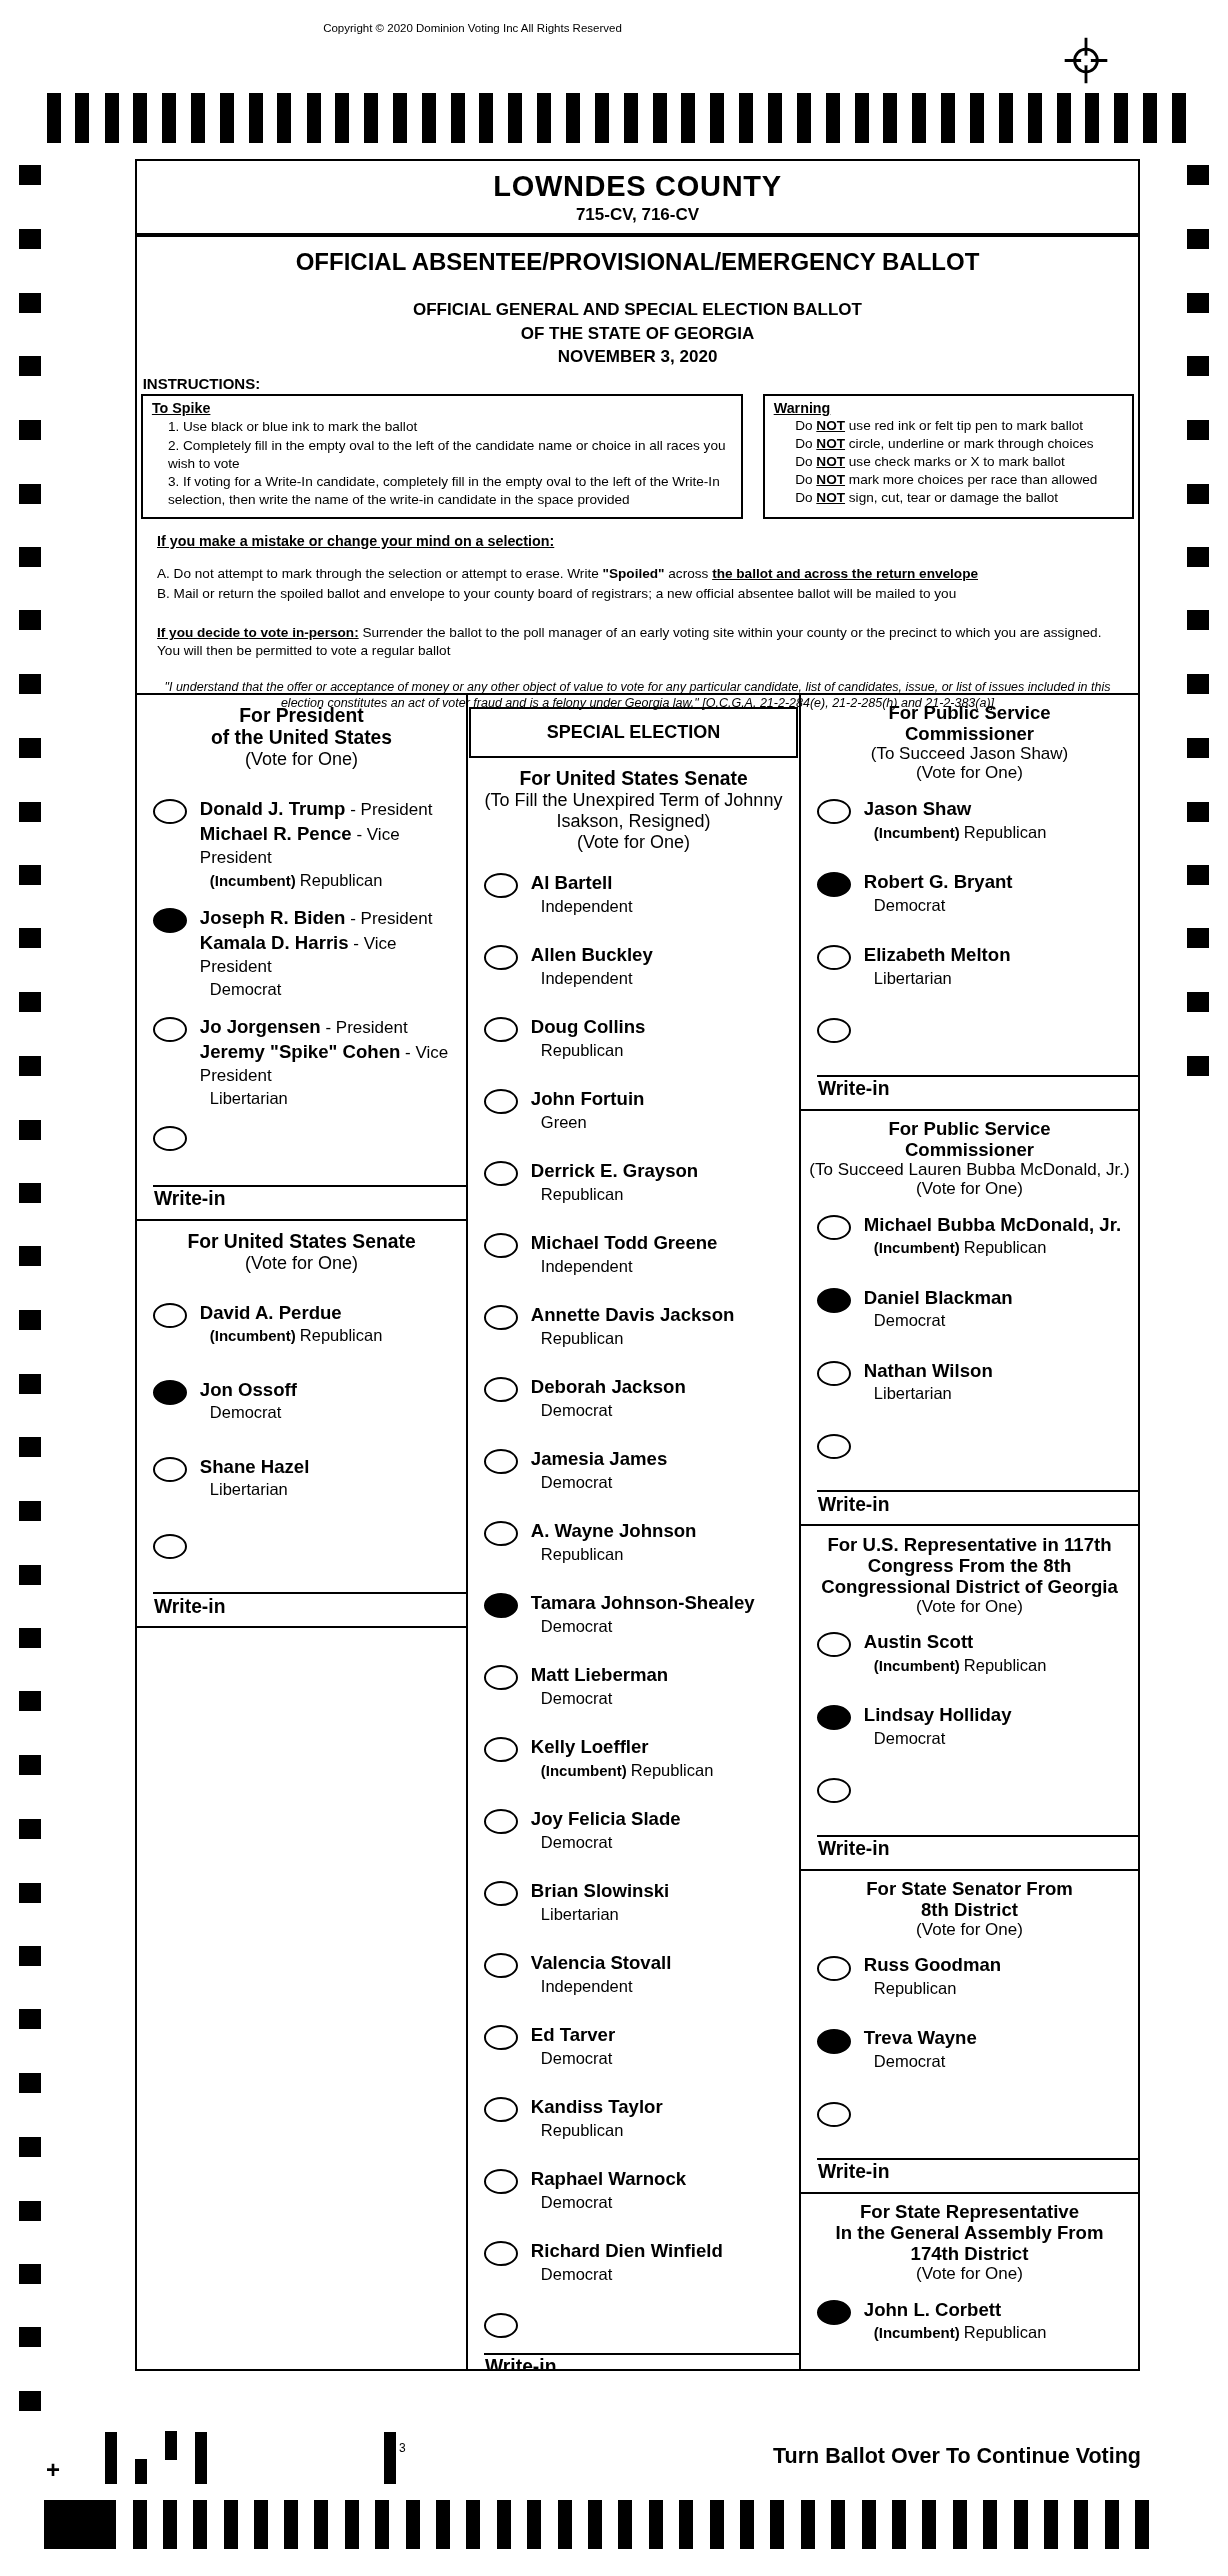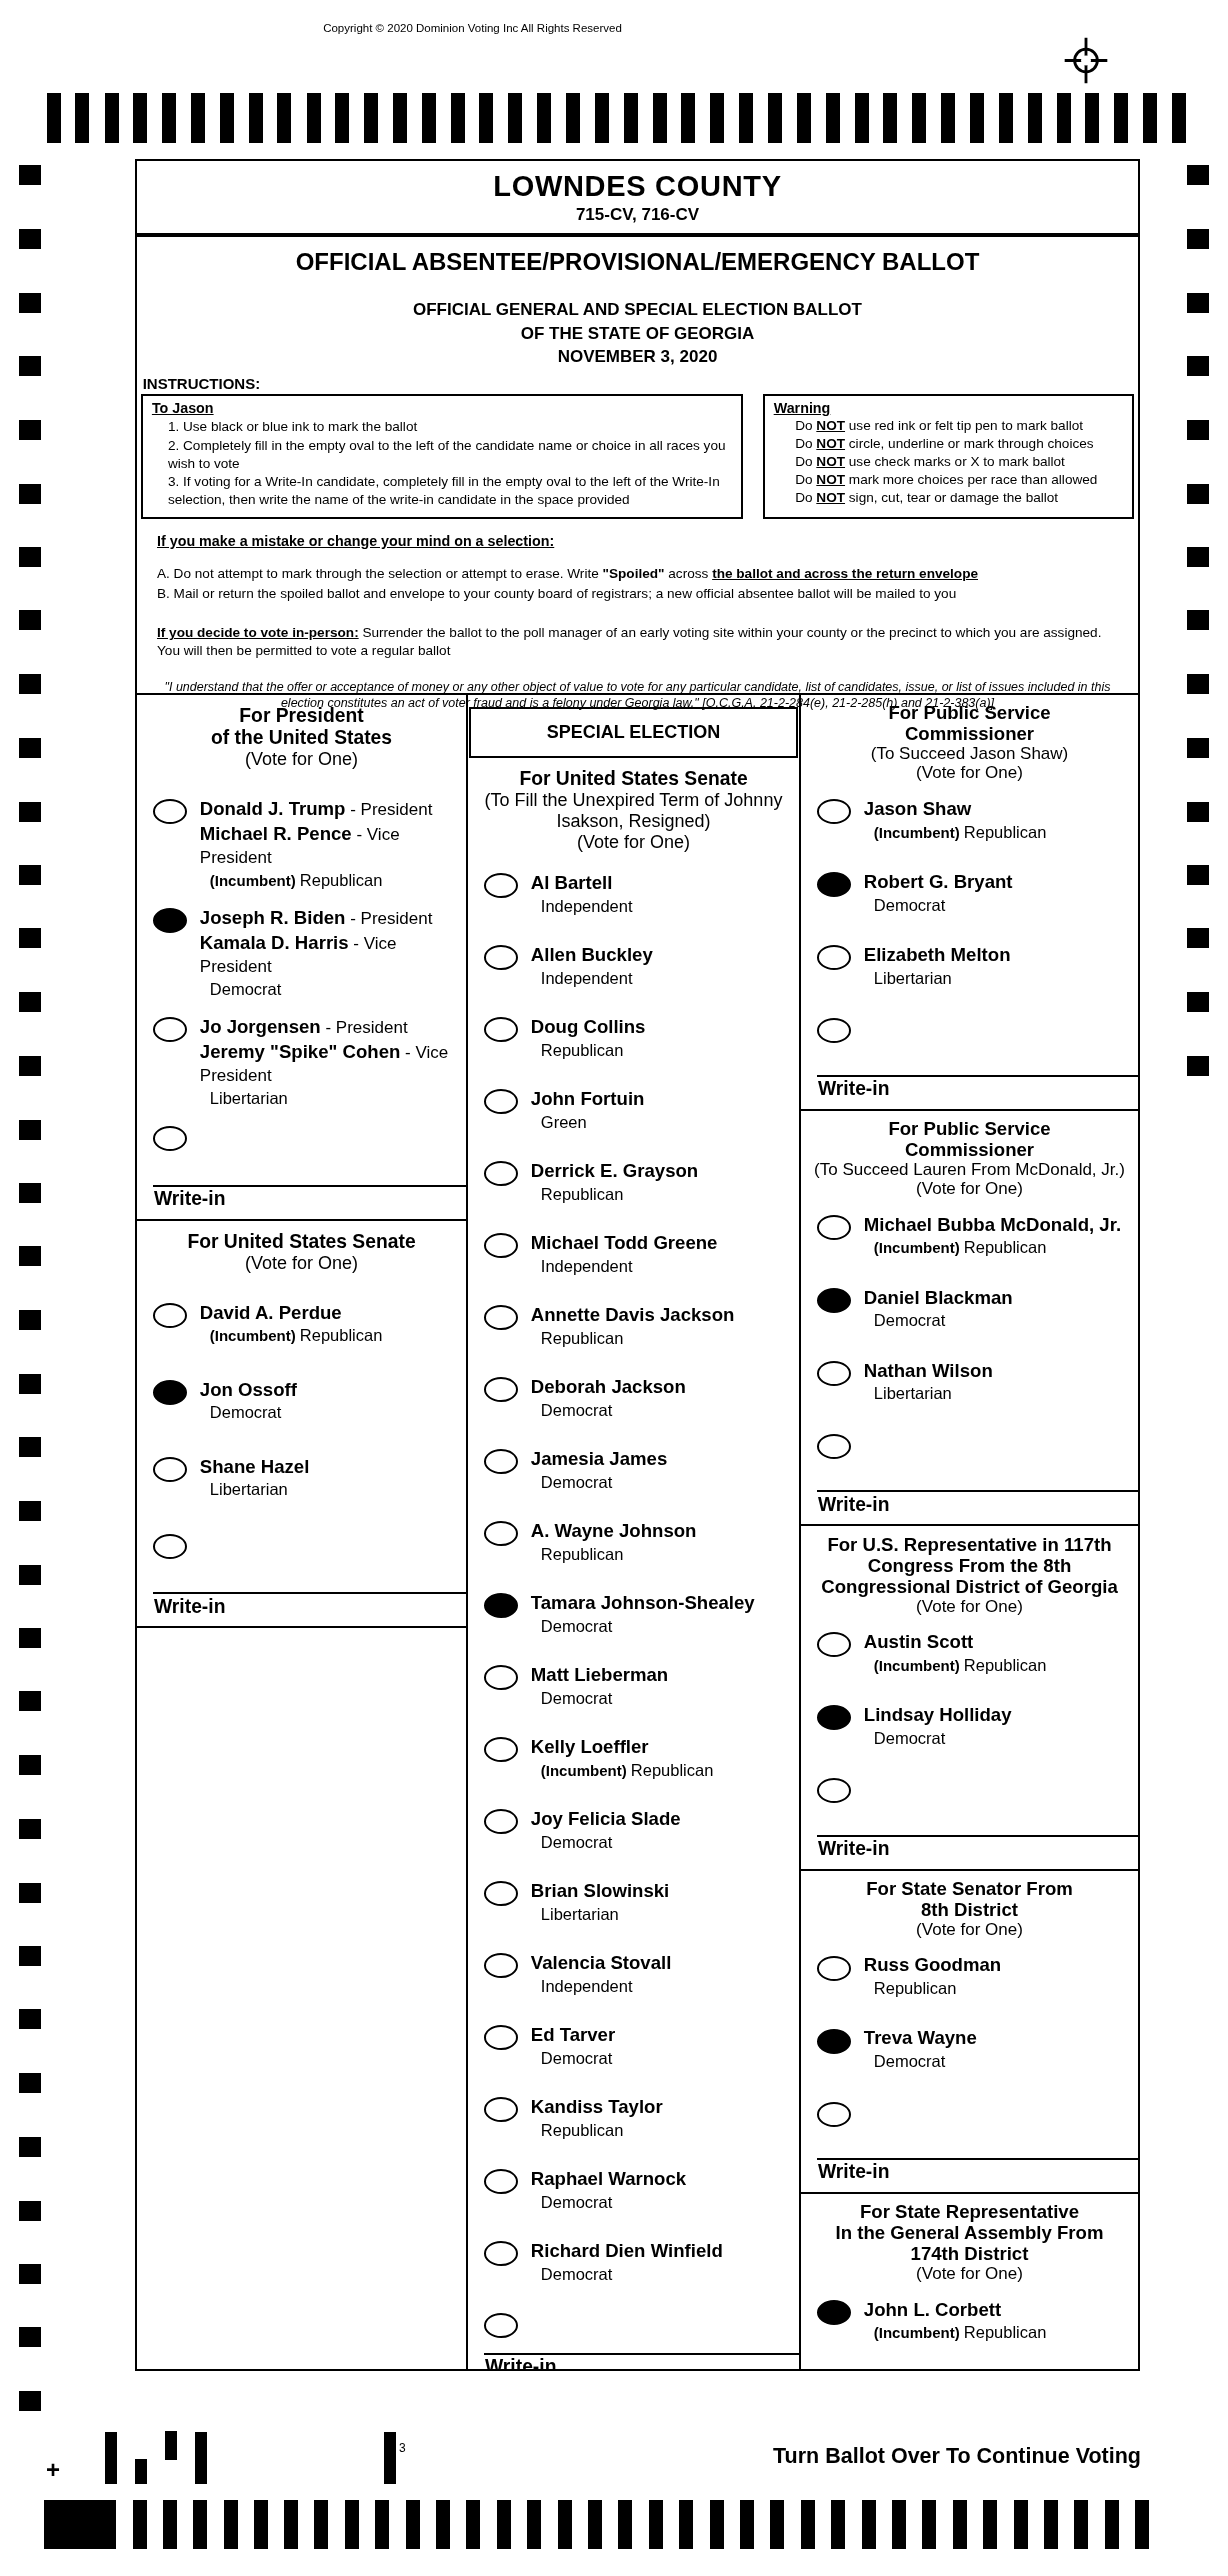--- a/index.html
+++ b/index.html
@@ -198,21 +198,21 @@
       <div class="title1">OFFICIAL ABSENTEE/PROVISIONAL/EMERGENCY BALLOT</div>
       <div class="t2a">OFFICIAL GENERAL AND SPECIAL ELECTION BALLOT</div>
       <div class="t2">OF THE STATE OF GEORGIA</div>
       <div class="t2">NOVEMBER 3, 2020</div>
     </div>
 
     <div class="instr-label">INSTRUCTIONS:</div>
 
     <div class="instr-boxes">
       <div class="box tovote">
-        <div class="box-title">To Jason</div>
+        <div class="box-title">To Spike</div>
         <div class="tv-item">1. Use black or blue ink to mark the ballot</div>
         <div class="tv-item">2. Completely fill in the empty oval to the left of the candidate name or choice in all races you wish to vote</div>
         <div class="tv-item">3. If voting for a Write-In candidate, completely fill in the empty oval to the left of the Write-In selection, then write the name of the write-in candidate in the space provided</div>
       </div>
       <div class="box warn">
         <div class="box-title">Warning</div>
         <div class="warn-item"><span>Do </span><span class="not">NOT</span><span> use red ink or felt tip pen to mark ballot</span></div>
         <div class="warn-item"><span>Do </span><span class="not">NOT</span><span> circle, underline or mark through choices</span></div>
         <div class="warn-item"><span>Do </span><span class="not">NOT</span><span> use check marks or X to mark ballot</span></div>
         <div class="warn-item"><span>Do </span><span class="not">NOT</span><span> mark more choices per race than allowed</span></div>
@@ -489,21 +489,21 @@
             </div>
             <div class="wi-oval-row"><span class="oval"></span></div>
             <div class="wi-line"></div>
             <div class="wi-label">Write-in</div>
             <div class="race-sep"></div>
           </div>
           <div class="race">
             <div class="race-head">
               <div class="race-title">For Public Service</div>
               <div class="race-title">Commissioner</div>
-              <div class="race-sub">(To Succeed Lauren From McDonald, Jr.)</div>
+              <div class="race-sub">(To Succeed Lauren Bubba McDonald, Jr.)</div>
               <div class="race-sub">(Vote for One)</div>
             </div>
             <div class="cand l2">
               <span class="oval"></span>
               <div class="cand-text">
                 <div class="cl"><b>Michael Bubba McDonald, Jr.</b></div>
                 <div class="party"><b>(Incumbent) </b><span>Republican</span></div>
               </div>
             </div>
             <div class="cand l2">

